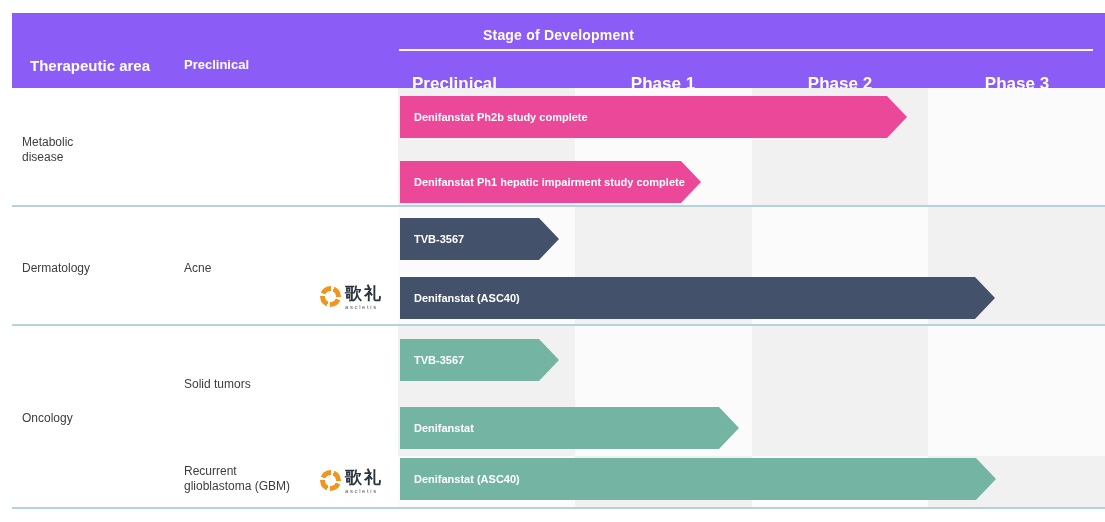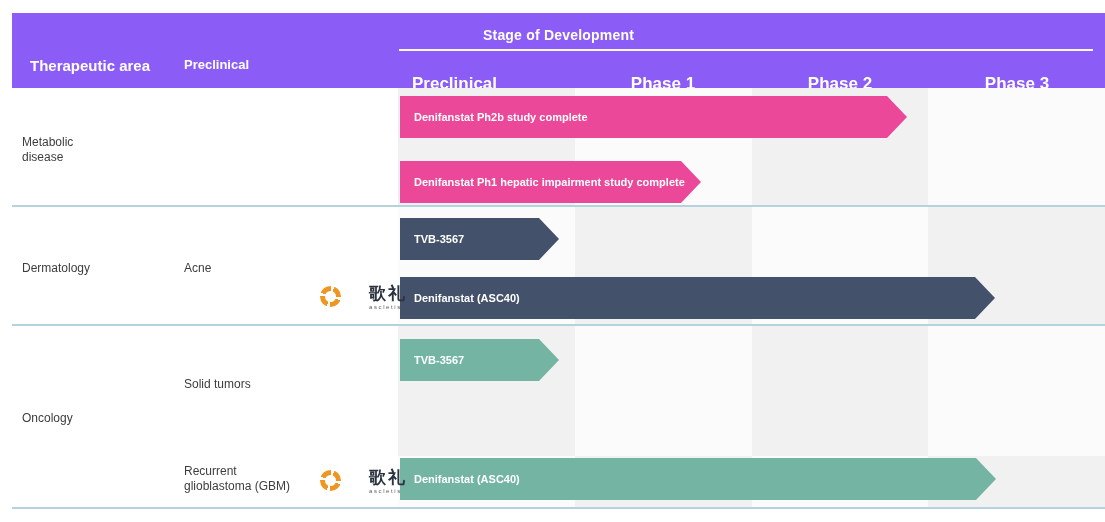--- a/index.html
+++ b/index.html
@@ -45,21 +45,21 @@
          font-size:11px;font-weight:600;padding-left:14px;box-sizing:border-box;
          white-space:nowrap;overflow:hidden;
          clip-path:polygon(0 0,calc(100% - 20px) 0,100% 50%,calc(100% - 20px) 100%,0 100%);}
   .steel{background:#ec4899;} .navy{background:#44516a;} .green{background:#73b5a2;}
   .a-b1-1{top:8px;width:507px;} .a-b1-2{top:73px;width:301px;}
   .a-b2-1{top:11px;width:159px;} .a-b2-2{top:70px;width:595px;}
   .a-b3-1{top:13px;width:159px;} .a-b3-2{top:81px;width:339px;}
   .a-b4-1{top:2px;width:596px;}
 
   
-  .logo{position:absolute;display:flex;align-items:flex-start;z-index:4;gap:24px;}
+  .logo{position:absolute;display:flex;align-items:flex-start;z-index:4;}
   .logo-b2{left:308px;top:78px;} .logo-b4{left:308px;top:13px;}
   .logo-ring{width:21px;height:21px;border-radius:50%;position:relative;flex:none;margin-top:1px;
     background:conic-gradient(from 22deg,#f0951f 0 68deg,transparent 68deg 90deg,
                #f0951f 90deg 158deg,transparent 158deg 180deg,
                #f0951f 180deg 248deg,transparent 248deg 270deg,
                #f0951f 270deg 338deg,transparent 338deg 360deg);}
   .logo-ring::after{content:"";position:absolute;inset:5px;background:#ffffff;border-radius:50%;}
   .logo-text{margin-left:4px;display:flex;flex-direction:column;}
   .logo-chars{font-size:17px;line-height:18px;font-weight:700;color:#2b3340;letter-spacing:2px;}
   .logo-word{font-size:6px;line-height:6px;letter-spacing:1.6px;color:#5c5c5c;margin-top:1px;}
@@ -128,20 +128,21 @@
         <div class="cell c2 shaded"></div>
         <div class="cell c3 plain"></div>
         <div class="area-label t-onc">
           <div>Oncology</div>
         </div>
         <div class="ind-label t-b3">
           <div>Solid tumors</div>
         </div>
         <div class="stage-layer">
           <div class="arrow green a-b3-1">TVB-3567</div>
+          <div class="arrow green a-b3-2">Denifanstat</div>
         </div>
       </div>
 
       <div class="band band-4">
         <div class="cell c0 plain"></div>
         <div class="cell c1 shaded"></div>
         <div class="cell c2 plain"></div>
         <div class="cell c3 shaded"></div>
         <div class="ind-label t-b4">
           <div>Recurrent</div>

